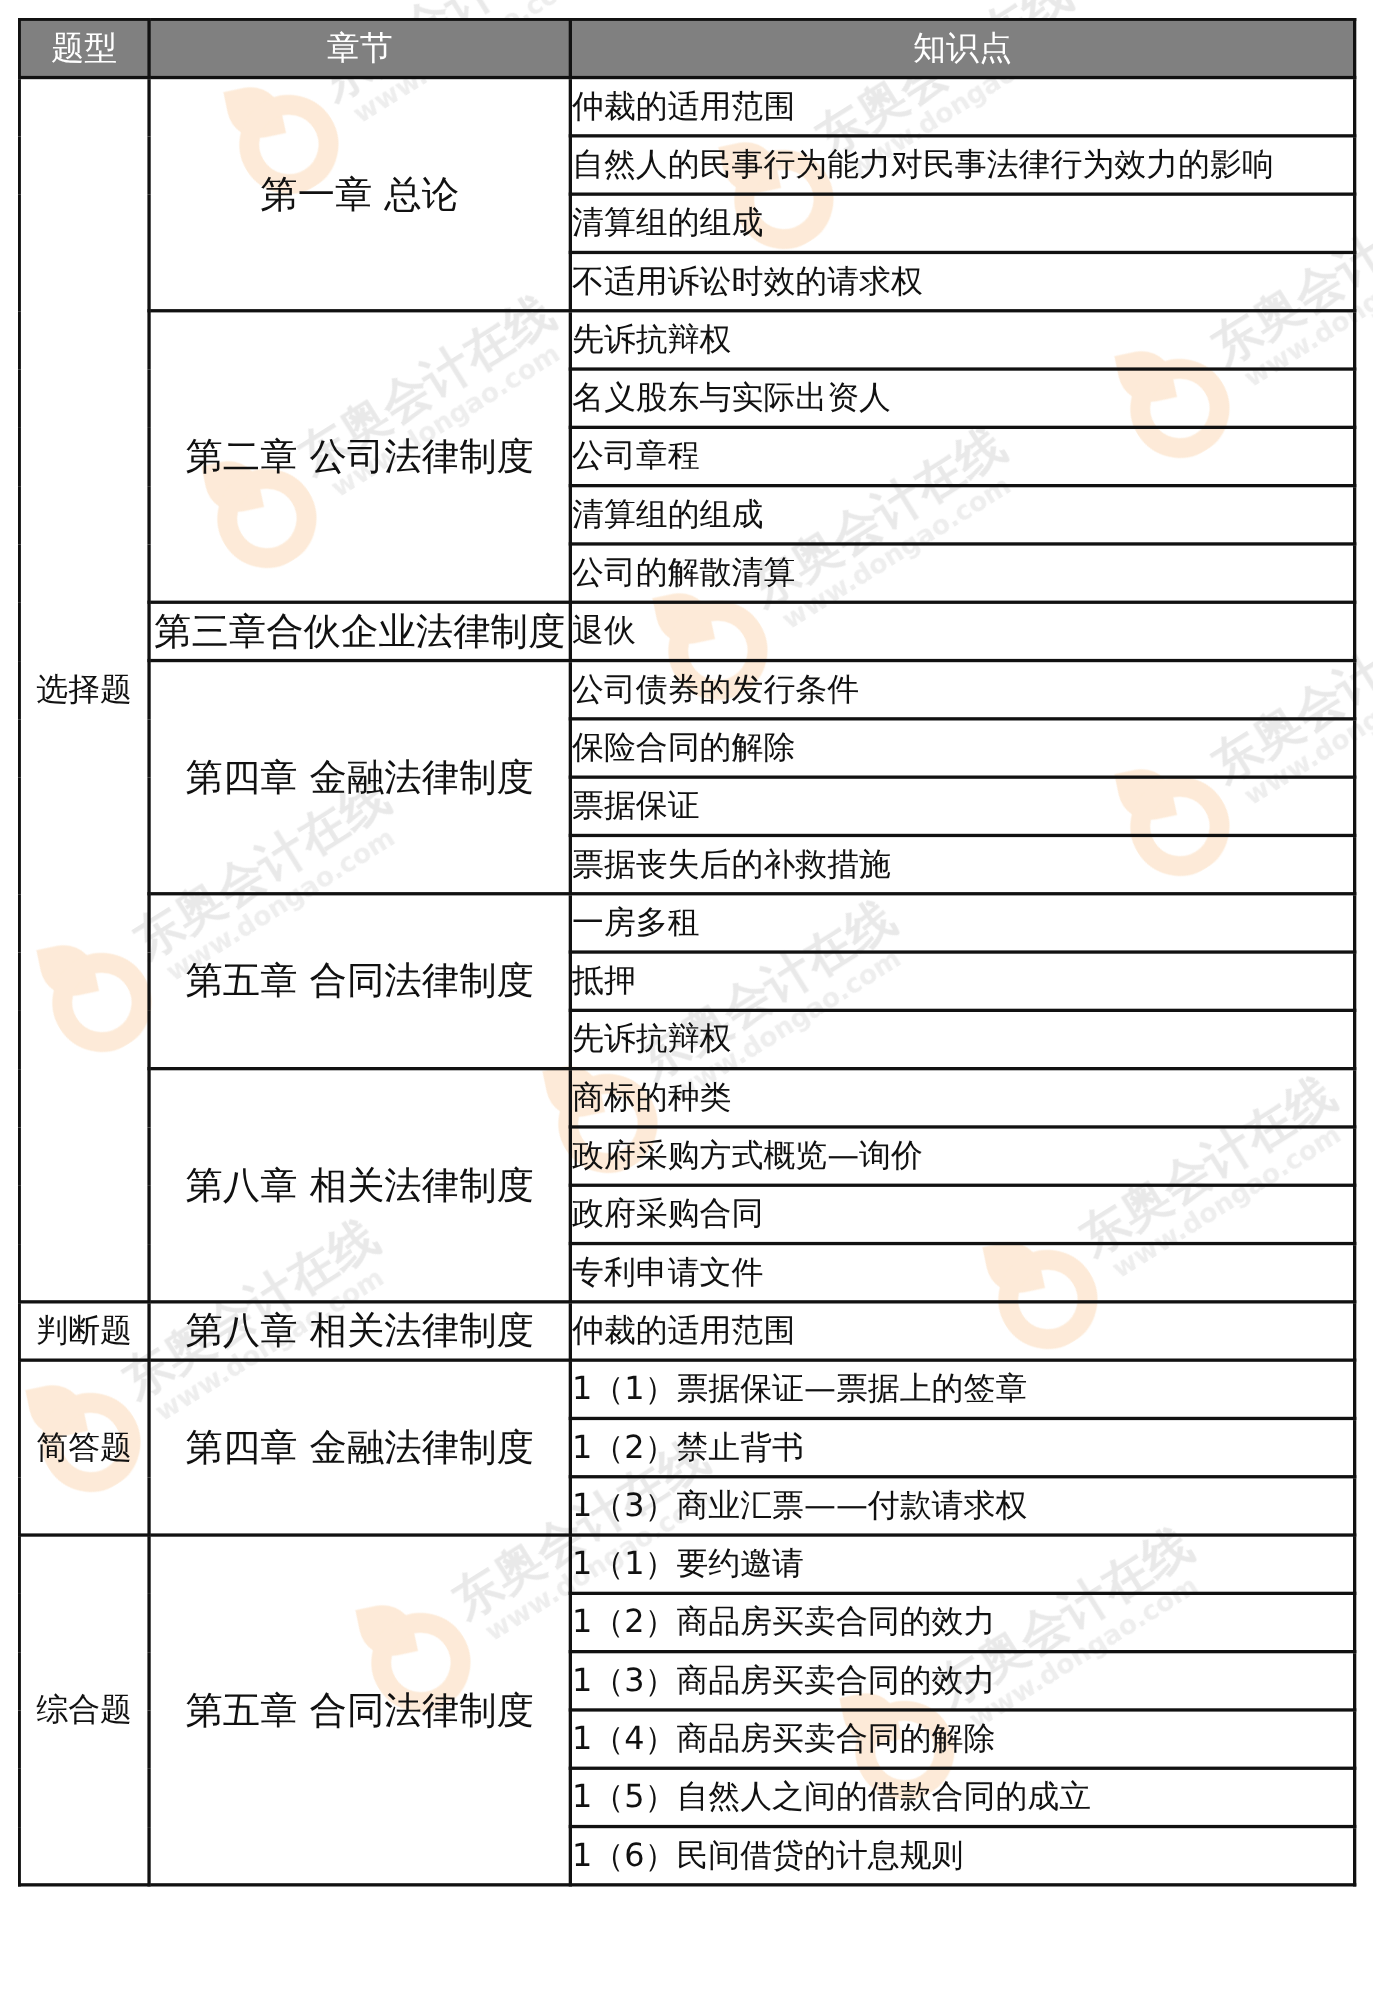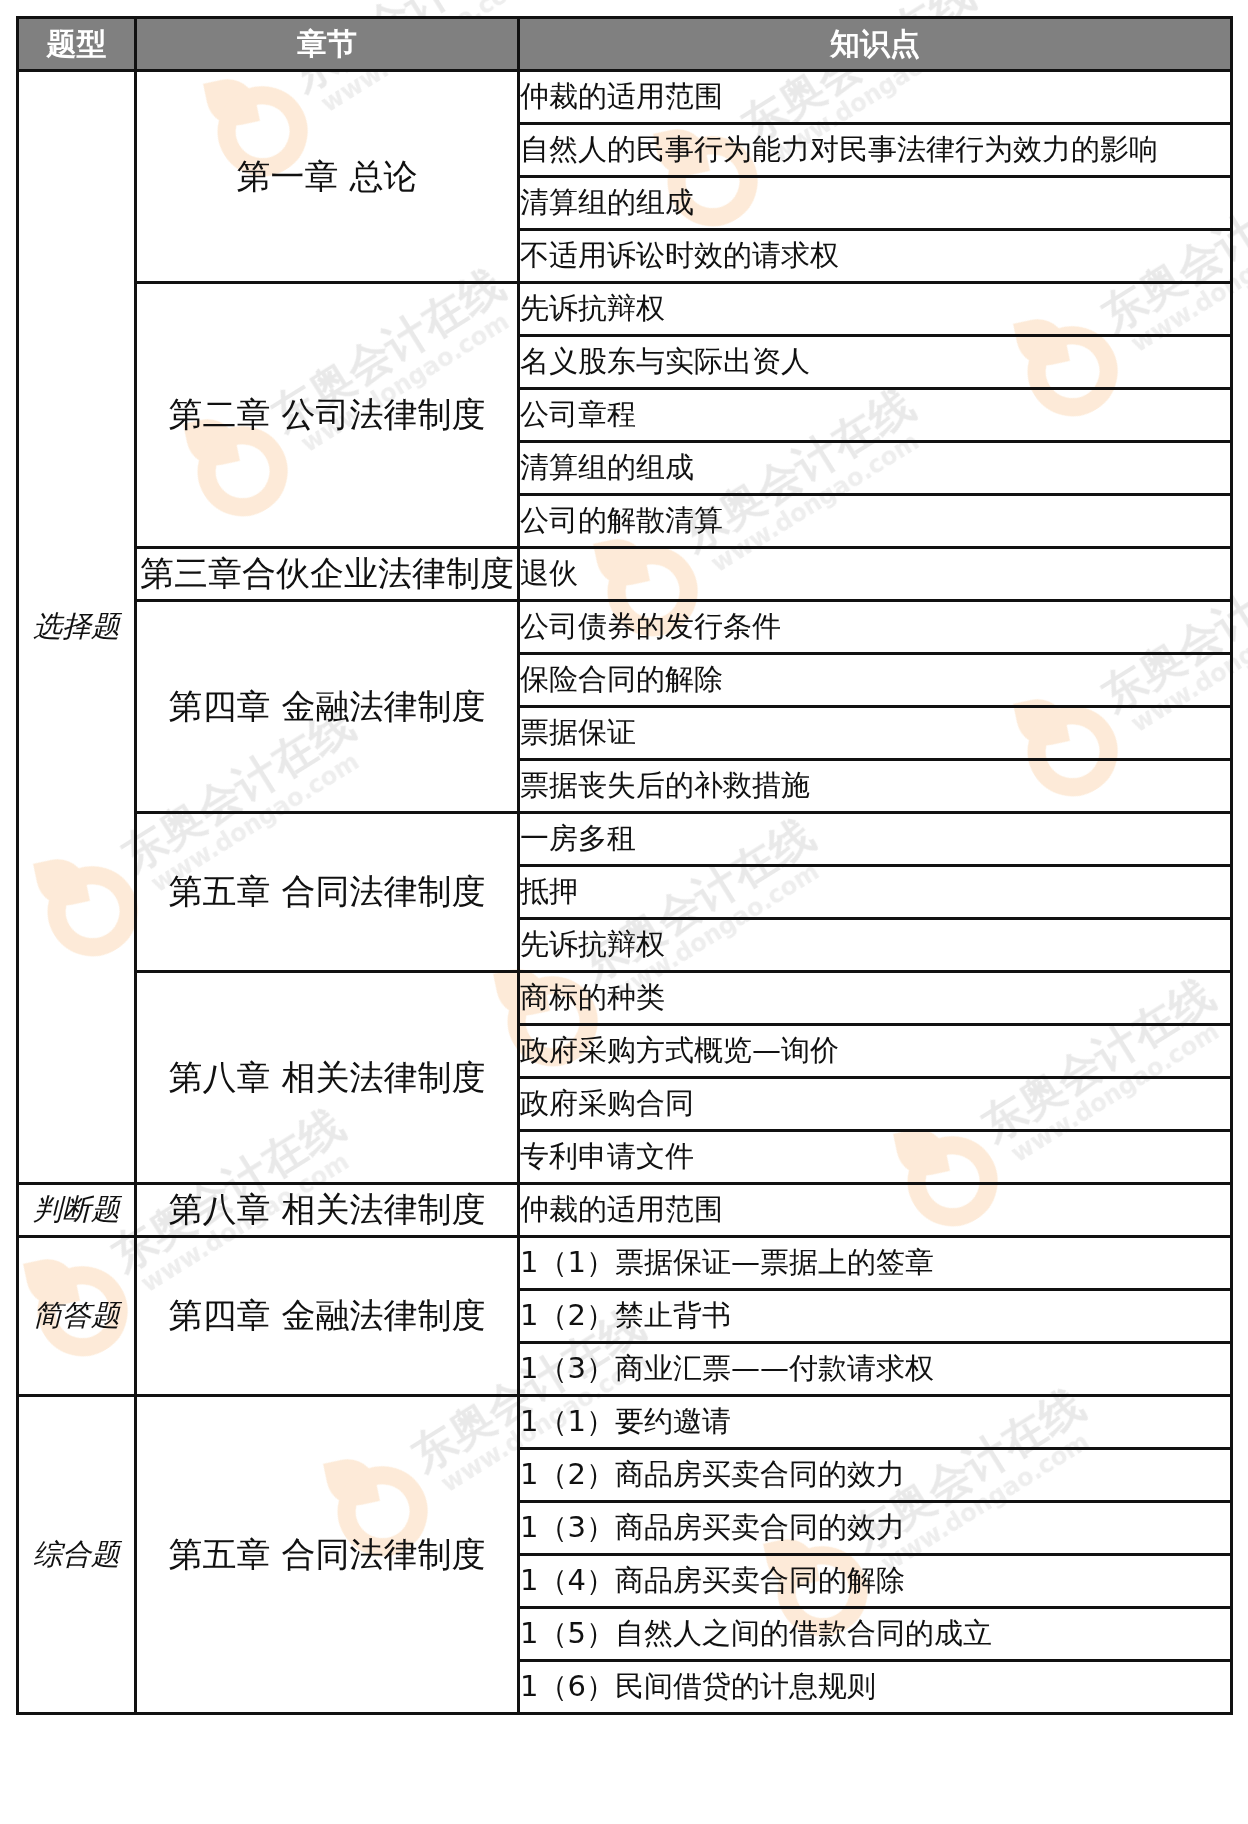--- a/index.html
+++ b/index.html
@@ -7,22 +7,22 @@
          font-family: "DejaVu Sans", "Liberation Sans", sans-serif; color: #111; }
   .wm { position: absolute; pointer-events: none; opacity: 0.22; transform: rotate(-32deg); }
   .wm .ring { position: absolute; left: 0; top: 20px; width: 90px; height: 90px; border-radius: 50%;
               border: 18px solid #f5a04a; box-sizing: border-box; }
   .wm .flame { position: absolute; left: 10px; top: 0; width: 48px; height: 48px; background: #f5a04a;
                border-radius: 0 60% 0 60%; transform: rotate(20deg); }
   .wm .t1 { position: absolute; left: 100px; top: 10px; font-size: 44px; font-weight: bold; color: #9a9a9a; white-space: nowrap; }
   .wm .t2 { position: absolute; left: 110px; top: 62px; font-size: 24px; font-weight: bold; color: #b0b0b0; white-space: nowrap; }
   table.kt { position: absolute; left: 16px; top: 16px; border-collapse: collapse; table-layout: fixed; }
   table.kt th, table.kt td { border: 3px solid #111; height: 50px; padding: 0; }
-  table.kt th { background: #808080; color: #ffffff; font-weight: bold; font-size: 30px; text-align: center; }
-  td.type { text-align: center; font-size: 29px; font-style: italic; }
+  table.kt th { background: #808080; color: #ffffff; font-weight: normal; font-size: 30px; text-align: center; }
+  td.type { text-align: center; font-size: 29px; }
   td.chap { text-align: center; font-size: 34px; white-space: nowrap; }
   td.kp { text-align: left; font-size: 29px; padding-left: 5px; white-space: nowrap; }
   col.c1 { width: 118px; } col.c2 { width: 383px; } col.c3 { width: 713px; }
 </style>
 </head>
 <body>
 
 <div class="wm" style="left:190px;top:100px;">
   <div class="flame"></div>
     <div class="ring"></div>

